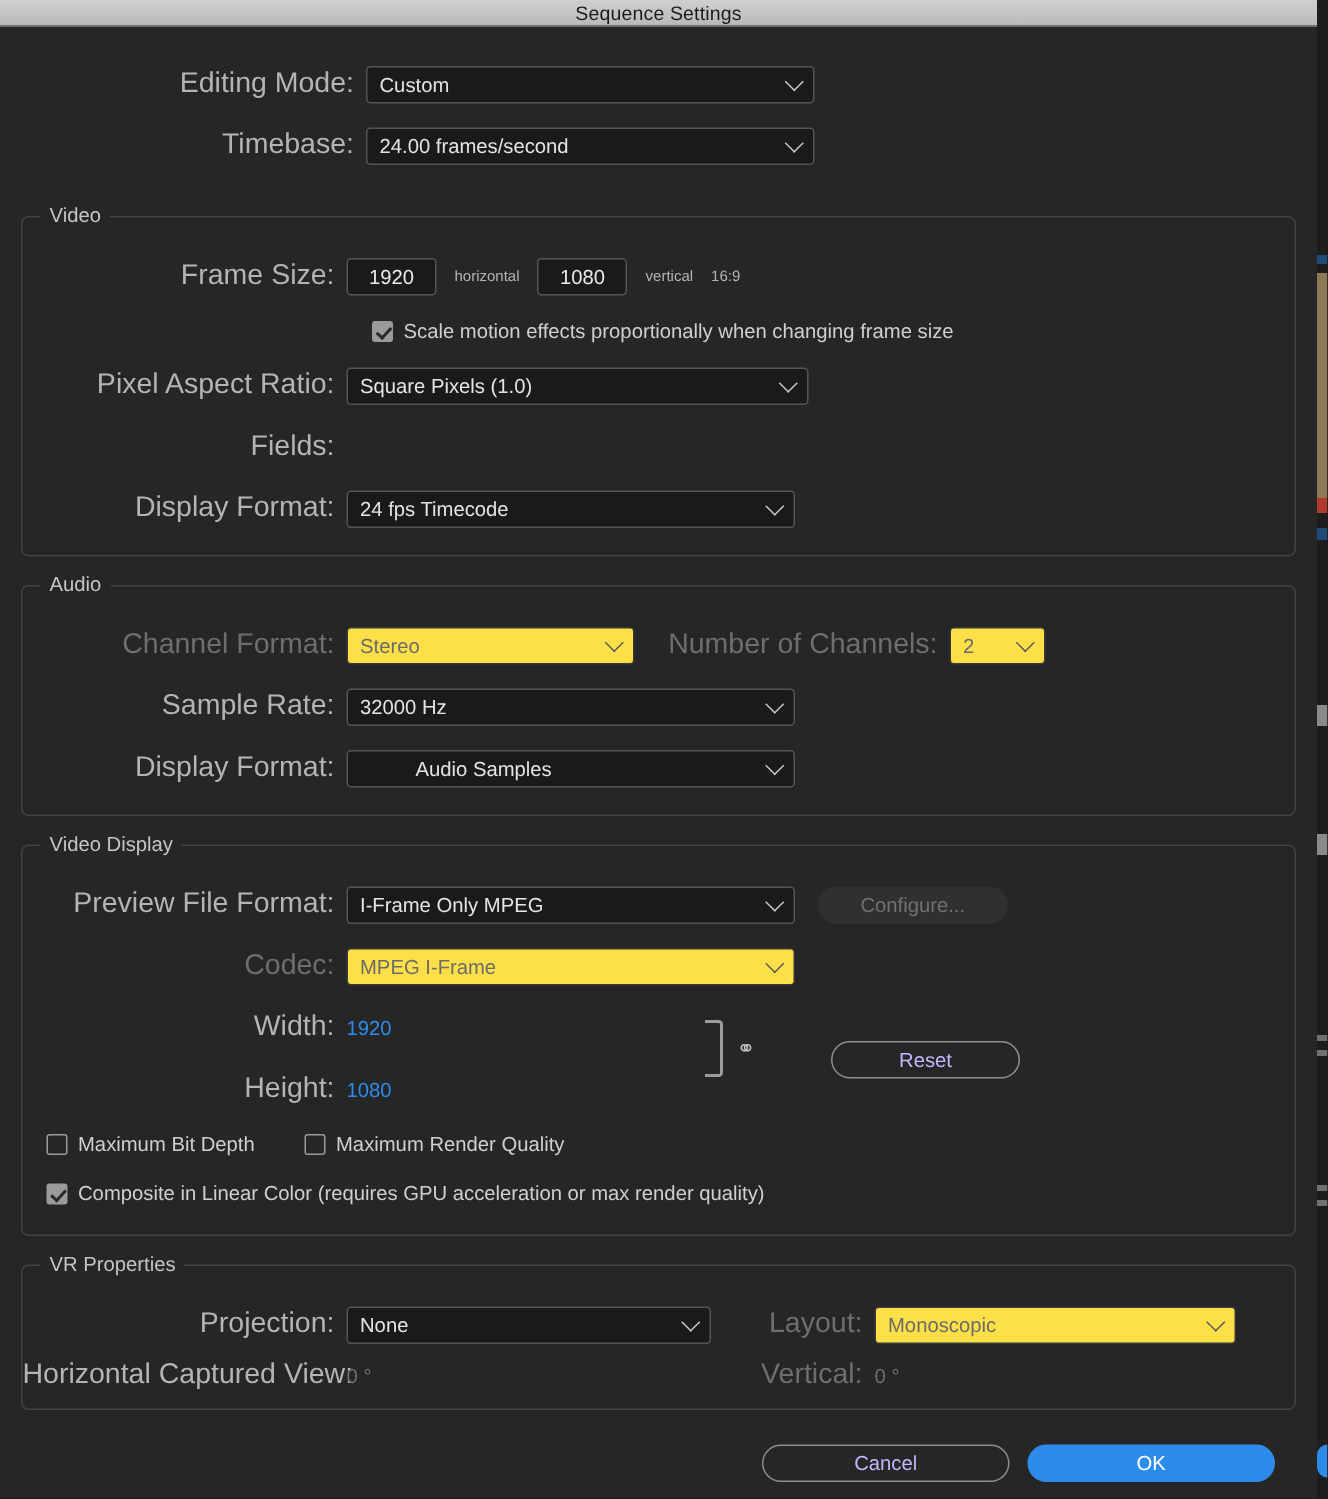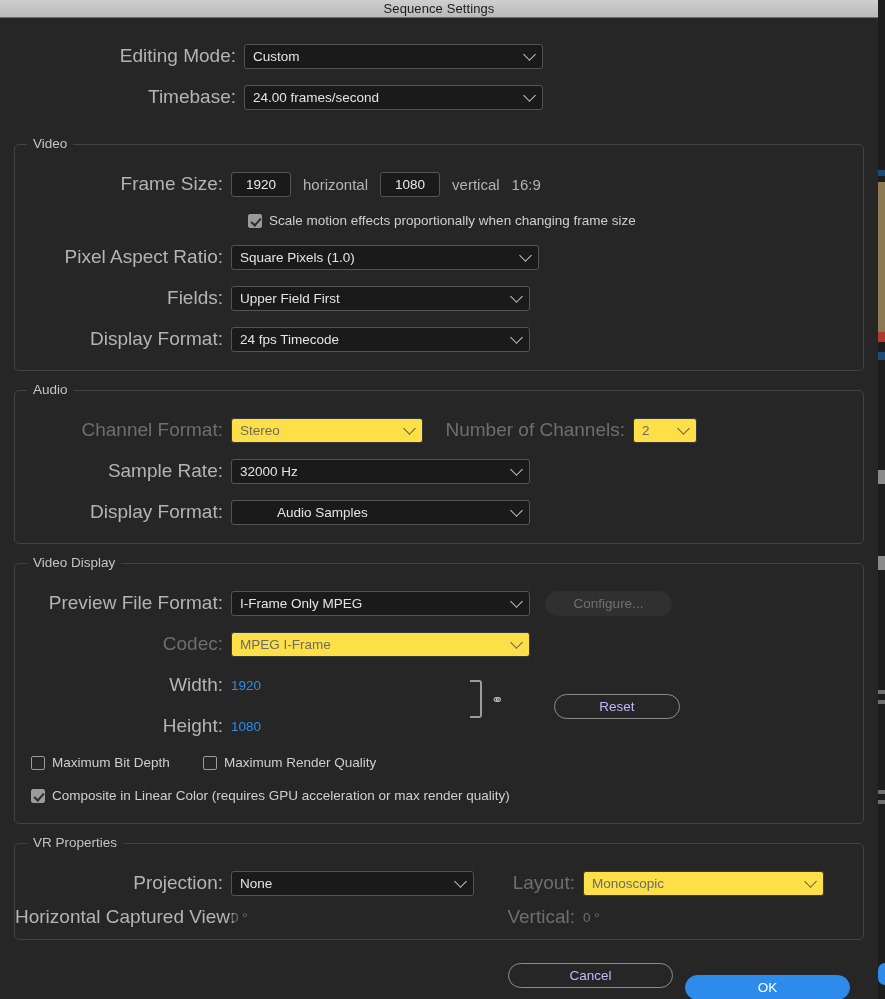--- a/index.html
+++ b/index.html
@@ -68,21 +68,21 @@
   .select.disabled .chev { border-color: #5a5a5a; }
 
   .numbox {
     background: #1a1a1a; border: 1px solid #545454; border-radius: 3px;
     height: 25px; min-width: 60px;
     color: #eaeaea; font-size: 13.5px;
     display: flex; align-items: center; justify-content: center;
     padding: 0 8px;
   }
 
-  .plain { color: #b4b4b4; font-size: 15px; white-space: nowrap; }
+  .plain { color: #b4b4b4; font-size: 10px; white-space: nowrap; }
   .hot  { color: #2d8ceb; font-size: 13.5px; }
   .dimtext { color: #6e6e6e; font-size: 13.5px; }
 
   
   .group {
     position: absolute; left: 14px; right: 14px;
     border: 1px solid #434343; border-radius: 5px;
   }
   .group > legend, .group > .legend {
     position: absolute; top: -9px; left: 12px;
@@ -187,24 +187,20 @@
         <div class="row" style="position:absolute; left:0; top:97px; width:530px;">
           <div class="lbl" style="width:216px;">Pixel Aspect Ratio:</div>
           <div class="select" style="width:308px;">
             <span>Square Pixels (1.0)</span>
             <span class="chev"></span>
           </div>
         </div>
 
         <div class="row" style="position:absolute; left:0; top:138px; width:530px;">
           <div class="lbl" style="width:216px;">Fields:</div>
-          <div class="select" style="width:299px;">
-            <span>Upper Field First</span>
-            <span class="chev"></span>
-          </div>
         </div>
 
         <div class="row" style="position:absolute; left:0; top:179px; width:530px;">
           <div class="lbl" style="width:216px;">Display Format:</div>
           <div class="select" style="width:299px;">
             <span>24 fps Timecode</span>
             <span class="chev"></span>
           </div>
         </div>
       </div>
@@ -320,20 +316,20 @@
           <span class="dimtext" style="width:243px;">0 °</span>
           <div class="lbl dim" style="width:109px;">Vertical:</div>
           <span class="dimtext">0 °</span>
         </div>
       </div>
 
       <div class="footer">
         <div class="btn outline" style="position:absolute; left:508px; top:10px; width:165px;">
           <span>Cancel</span>
         </div>
-        <div class="btn primary" style="position:absolute; left:685px; top:22px; width:165px;">
+        <div class="btn primary" style="position:absolute; left:685px; top:10px; width:165px;">
           <span>OK</span>
         </div>
       </div>
 
     </div>
   </div>
 </div>
 
 </body></html>

